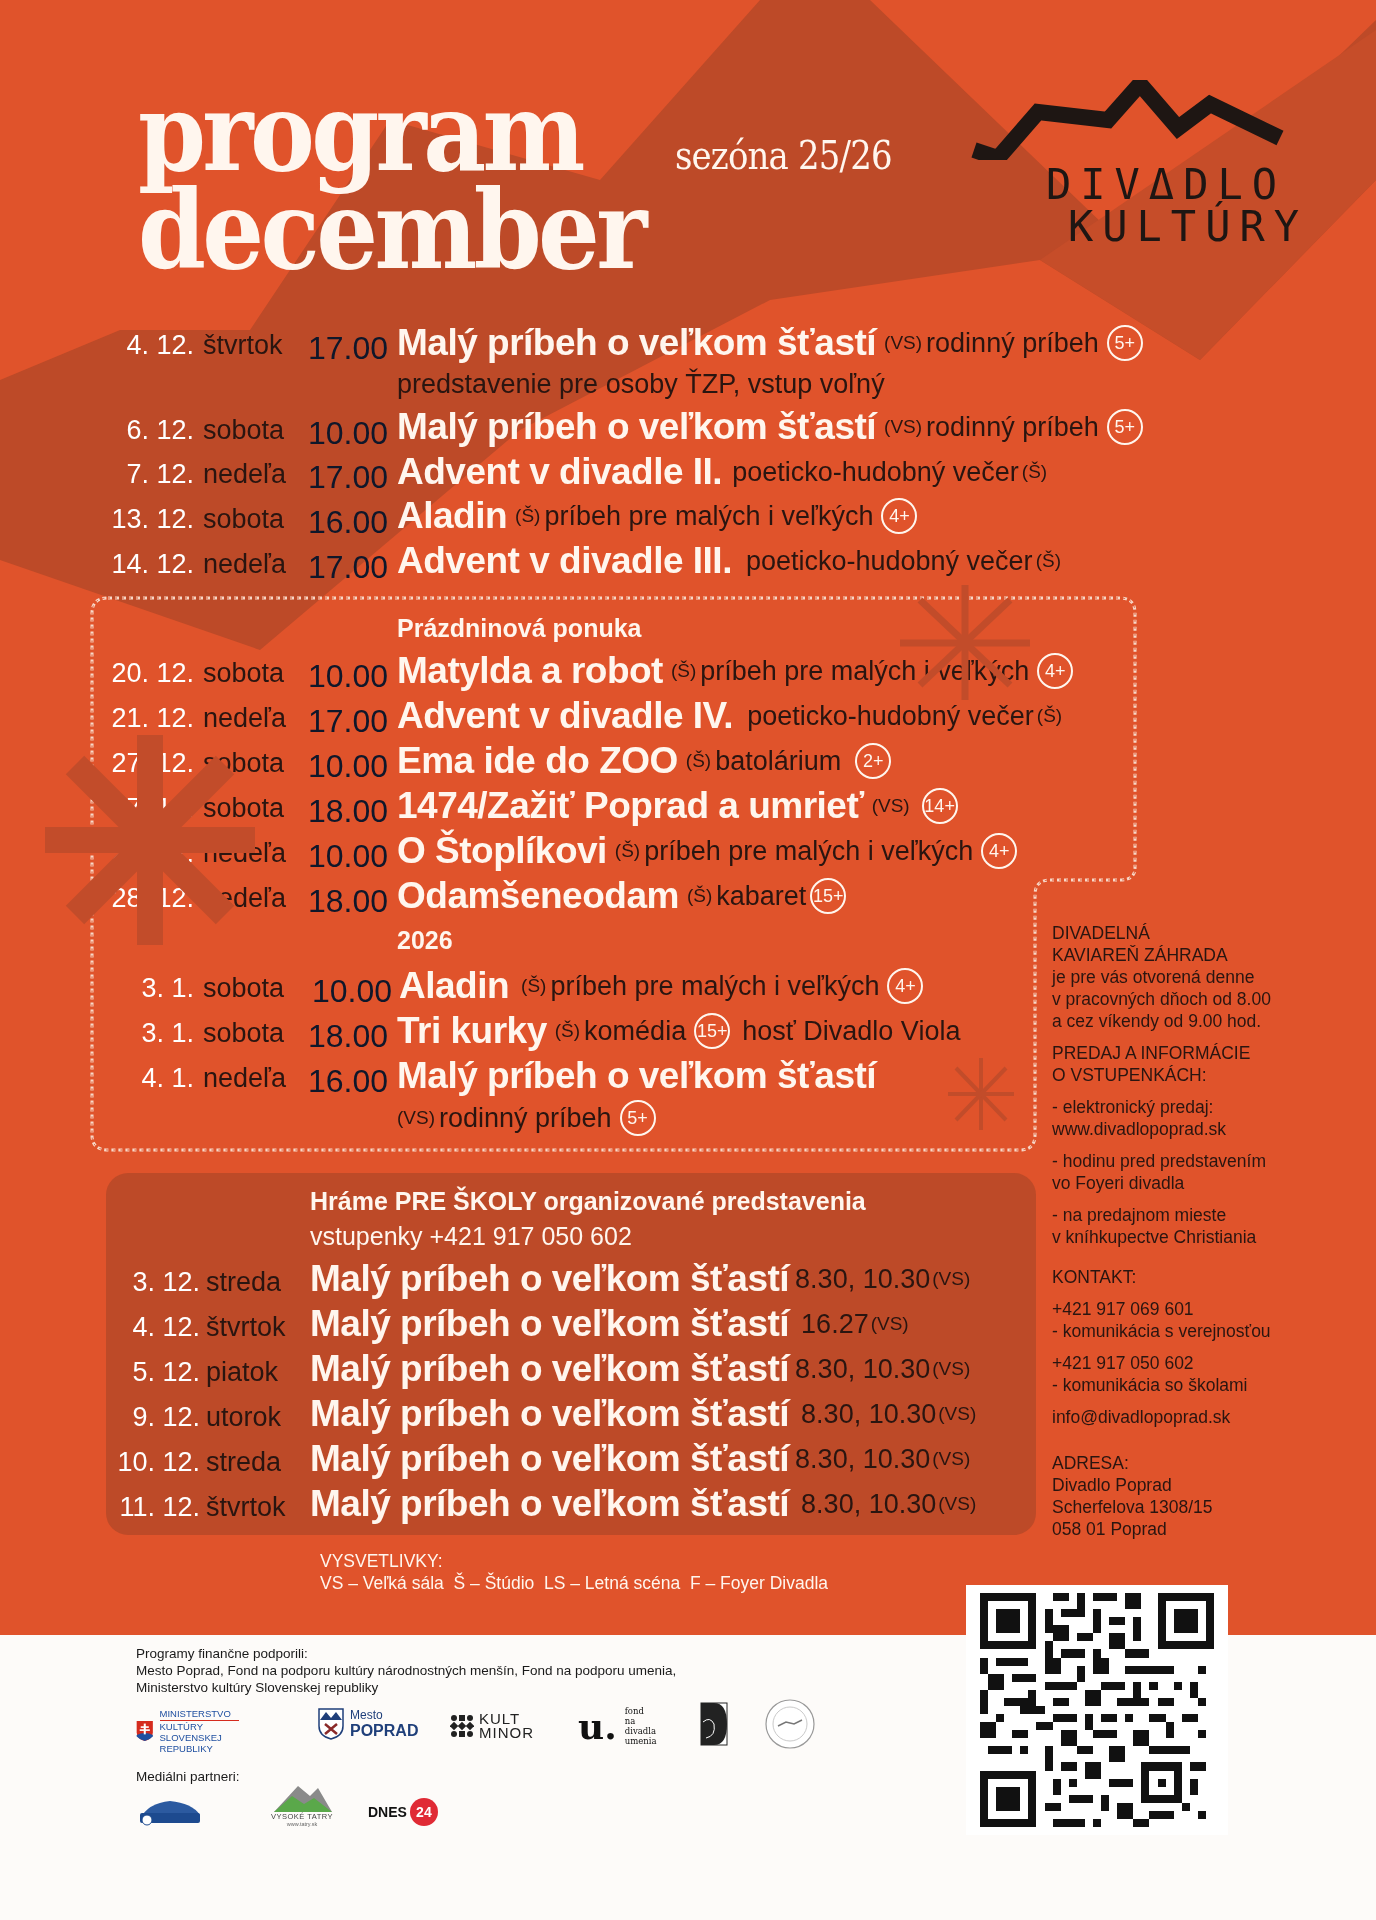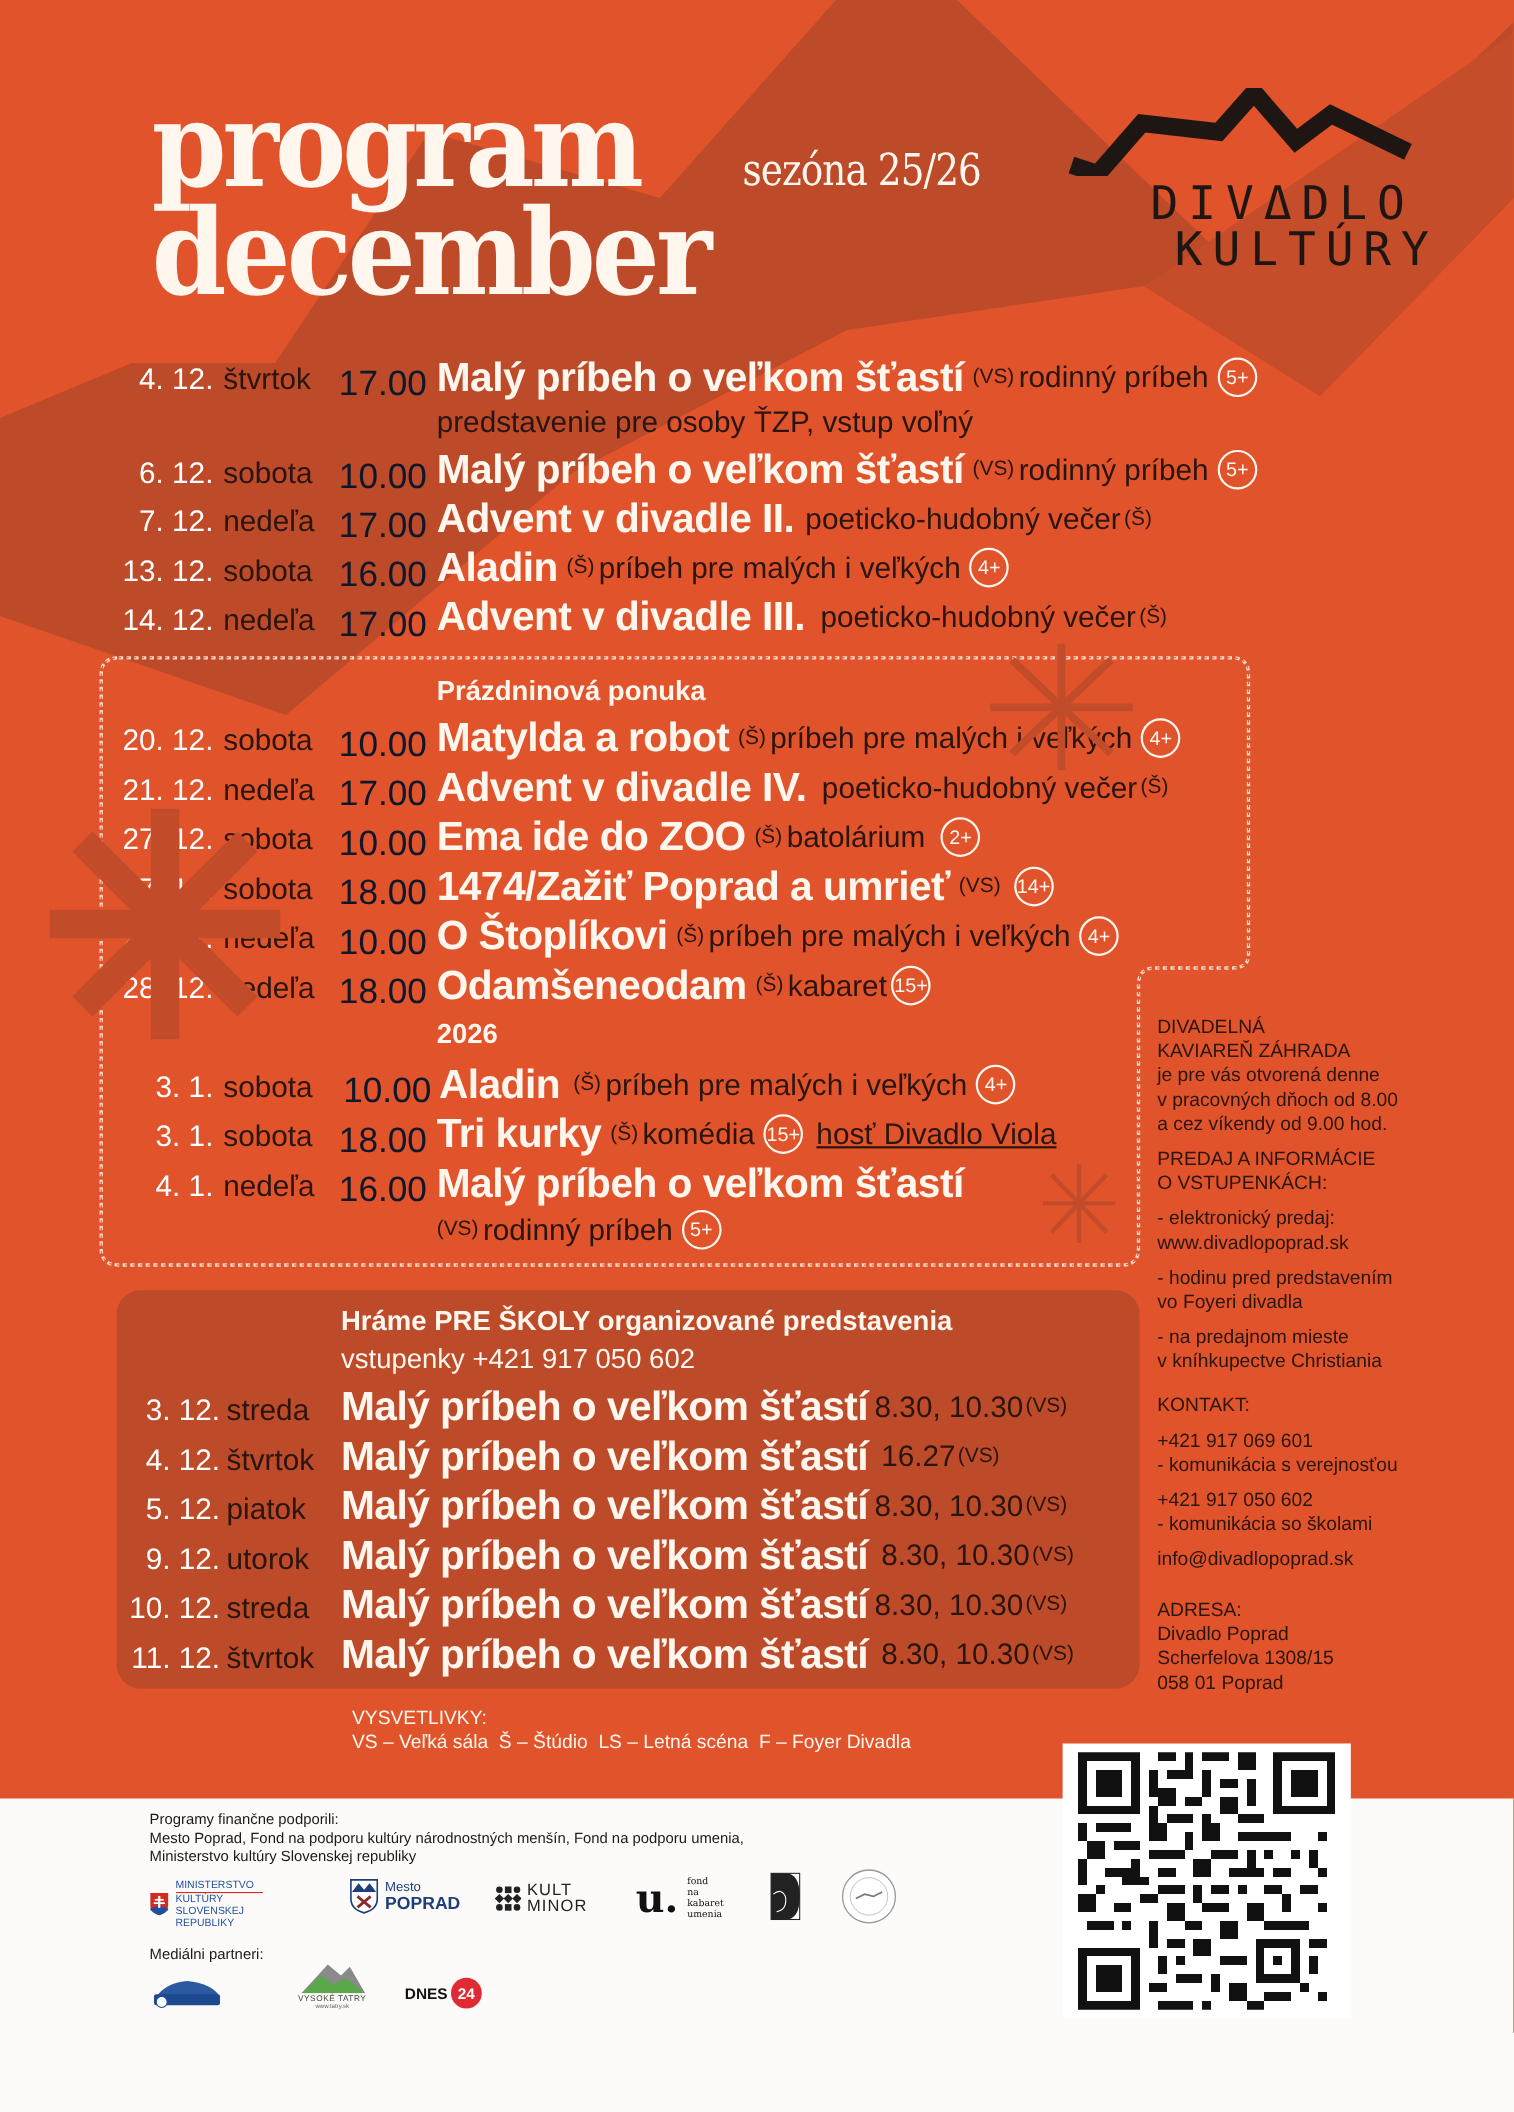--- a/index.html
+++ b/index.html
@@ -253,21 +253,21 @@
   </div>
 
   <div class="date" style="left:90px;width:104px;top:1018px;">3. 1.</div>
   <div class="day" style="left:203px;top:1018px;">sobota</div>
   <div class="time" style="left:308px;top:1018px;">18.00</div>
   <div class="show" style="left:397px;top:1010px;">
     <span class="show-title">Tri kurky</span>
     <span class="venue">(Š)</span>
     <span class="genre">komédia</span>
     <span class="age">15+</span>
-    <span class="genre" style="margin-left:12px;text-decoration:underline;">hosť Divadlo Viola</span>
+    <span class="genre" style="margin-left:12px;">hosť Divadlo Viola</span>
   </div>
 
   <div class="date" style="left:90px;width:104px;top:1063px;">4. 1.</div>
   <div class="day" style="left:203px;top:1063px;">nedeľa</div>
   <div class="time" style="left:308px;top:1063px;">16.00</div>
   <div class="show" style="left:397px;top:1055px;">
     <span class="show-title">Malý príbeh o veľkom šťastí</span>
   </div>
   <div class="show" style="left:397px;top:1100px;">
     <span class="venue" style="margin-left:0;">(VS)</span>
@@ -411,21 +411,21 @@
     <div style="margin-left:5px;font-size:15px;line-height:14px;letter-spacing:1px;color:#222;">
       <div>KULT</div>
       <div>MINOR</div>
     </div>
   </div>
 
   <div class="sponsor" style="left:578px;top:1706px;">
     <div style="font-family:'DejaVu Serif',serif;font-size:36px;font-weight:bold;color:#111;line-height:1;">u.</div>
     <div style="margin-left:8px;font-family:'DejaVu Serif',serif;font-size:8.5px;line-height:10px;color:#111;">
       <div>fond</div>
-      <div>na kabaret</div>
+      <div>na divadla</div>
       <div>umenia</div>
     </div>
   </div>
 
   <svg class="sponsor" style="left:700px;top:1702px;" width="28" height="44" viewBox="0 0 28 44">
     <rect x="1" y="1" width="26" height="42" fill="#fff" stroke="#222" stroke-width="1"></rect>
     <path d="M1 1 H14 Q27 1 27 22 Q27 43 14 43 H1 Z" fill="#222"></path>
     <path d="M3 20 Q10 14 14 22 Q16 34 6 36" fill="none" stroke="#fff" stroke-width="1"></path>
   </svg>
 

